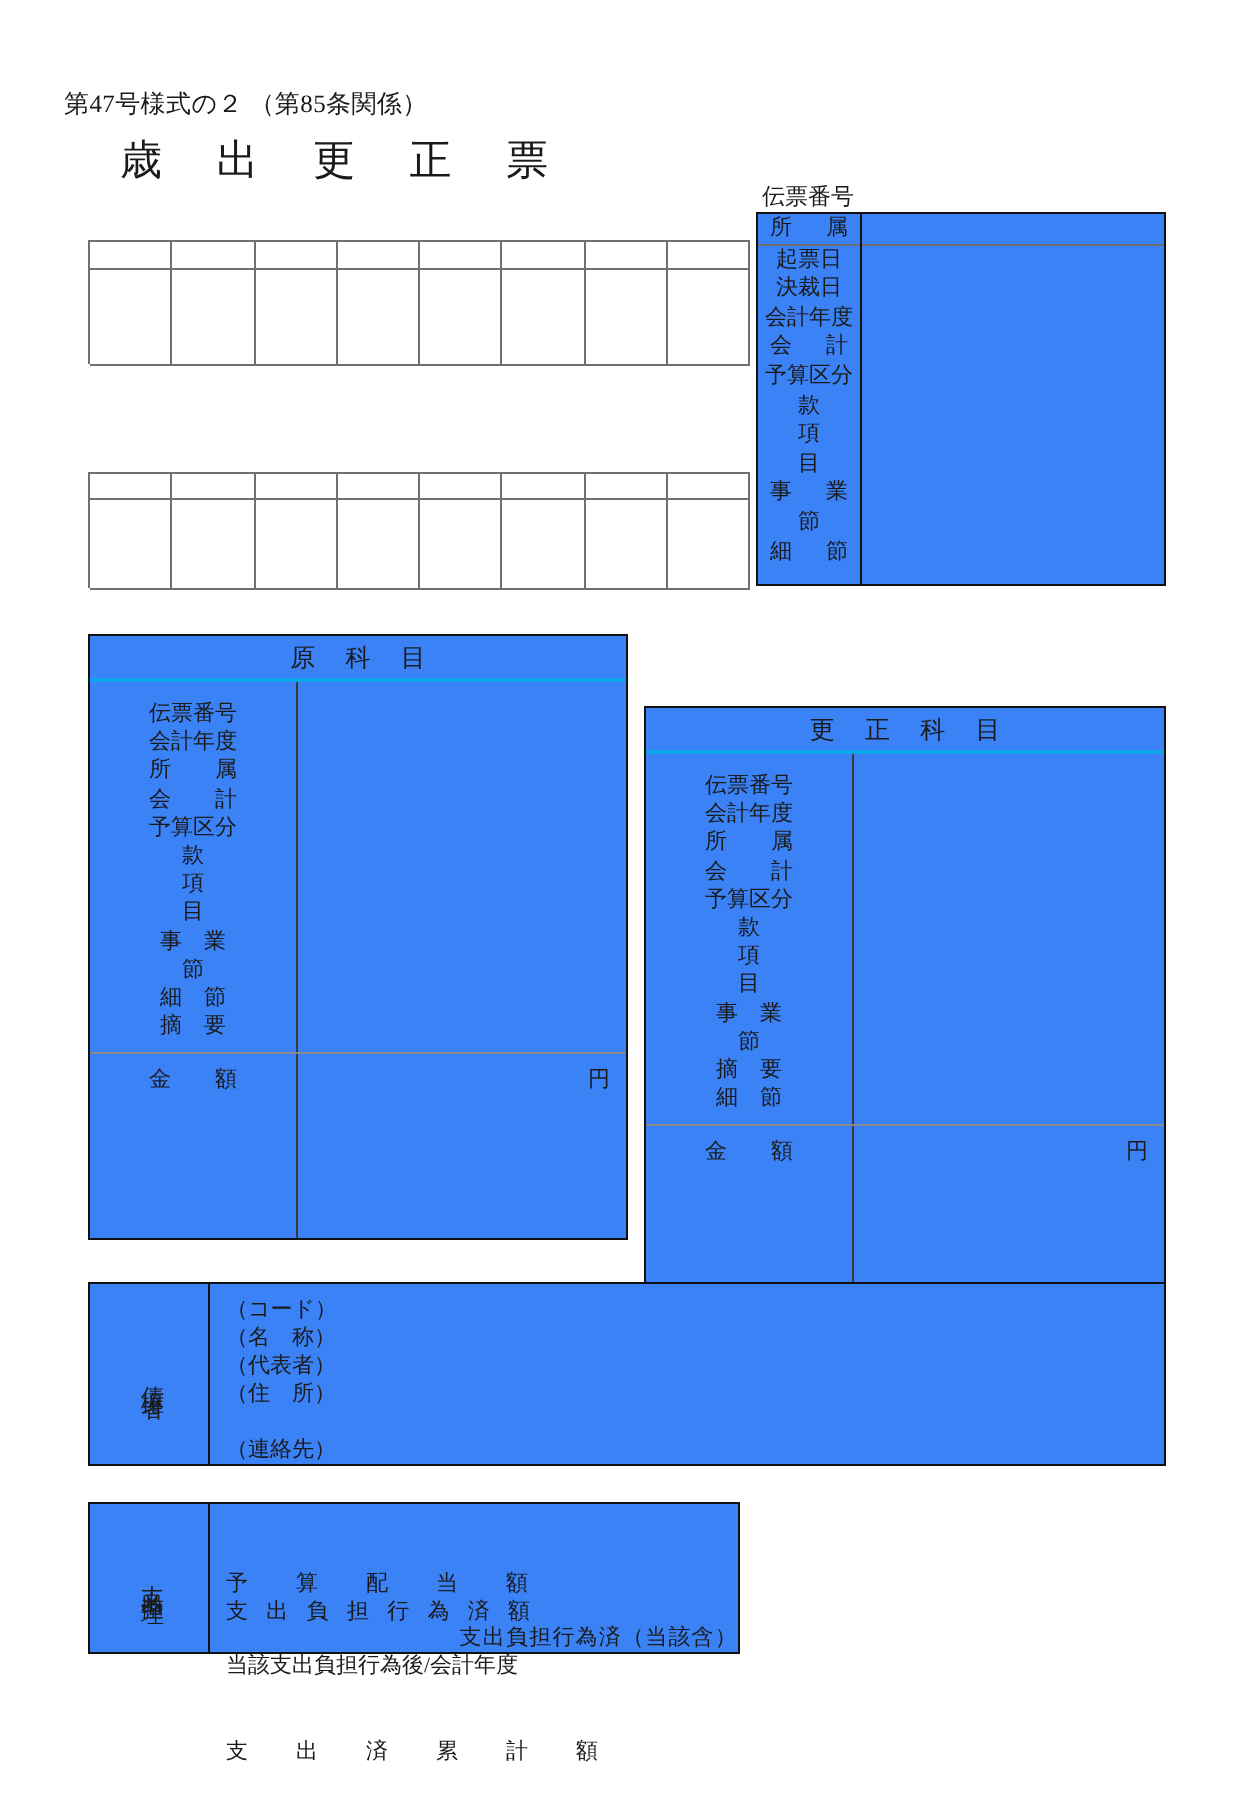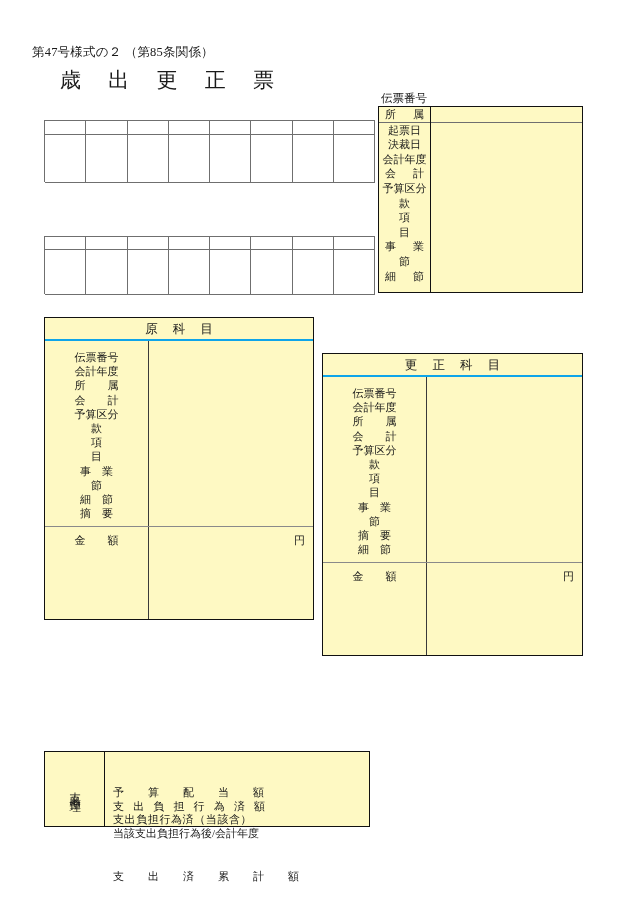--- a/index.html
+++ b/index.html
@@ -39,21 +39,21 @@
     font-size: 21px;
     letter-spacing: 11px;
     white-space: nowrap;
   }
 
   
   .hardbox {
     position: absolute;
     border: 1.6px solid #111;
     box-sizing: border-box;
-    background: #fef9c3;
+    background: #3b82f6;
   }
   .gridbox {
     position: absolute;
     box-sizing: border-box;
     border-left: 1px solid #6f6f6f;
     border-top: 1px solid #6f6f6f;
     background: #fff;
     display: flex;
     flex-direction: column;
   }
@@ -228,21 +228,21 @@
     padding: 4px 0 0 8px;
   }
   .exp-row {
     height: 13.6px;
     line-height: 13.6px;
     font-size: 11px;
     white-space: nowrap;
   }
   .exp-row.s1 { letter-spacing: 6.5px; margin-top: 30px; }
   .exp-row.s2 { letter-spacing: 3.2px; }
-  .exp-row.s3 { letter-spacing: 0.6px; }
+  .exp-row.s3 { letter-spacing: 0.6px; text-align: right; }
   .exp-row.s4 { letter-spacing: 0px; }
 </style>
 </head>
 <body>
 
 <div class="page">
 
   <div class="form-no">第47号様式の２ （第85条関係）</div>
   <div class="doc-title">歳 出 更 正 票</div>
 
@@ -403,20 +403,35 @@
           <span class="yen">円</span>
         </div>
       </div>
     </div>
     <div class="acct-foot">
       <div class="acct-foot-l"></div>
       <div class="acct-foot-r"></div>
     </div>
   </div>
 
+  <div class="hardbox" id="creditor-box">
+    <div class="cred-inner">
+      <div class="cred-label">
+        <span class="vtext">債権者</span>
+      </div>
+      <div class="cred-fields">
+        <div class="cred-line">（コード）</div>
+        <div class="cred-line">（名　称）</div>
+        <div class="cred-line">（代表者）</div>
+        <div class="cred-line">（住　所）</div>
+        <div class="cred-line blank">&nbsp;</div>
+        <div class="cred-line">（連絡先）</div>
+      </div>
+    </div>
+  </div>
 
   <div class="hardbox" id="expense-box">
     <div class="exp-inner">
       <div class="exp-label">
         <span class="vtext">支出整理</span>
       </div>
       <div class="exp-rows">
         <div class="exp-row s1">予　算　配　当　額</div>
         <div class="exp-row s2">支 出 負 担 行 為 済 額</div>
         <div class="exp-row s3">支出負担行為済（当該含）</div>

